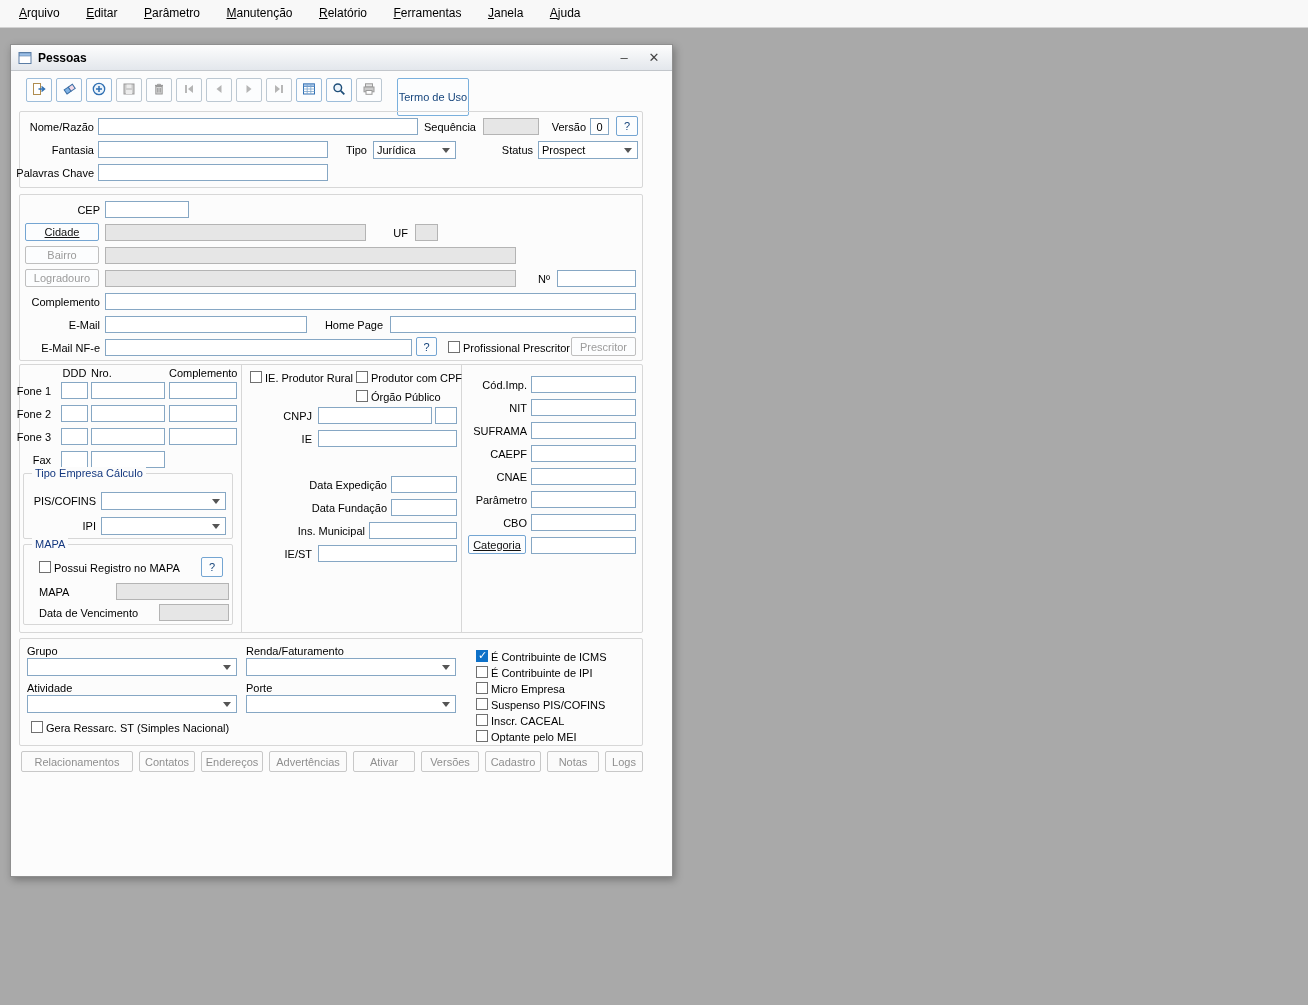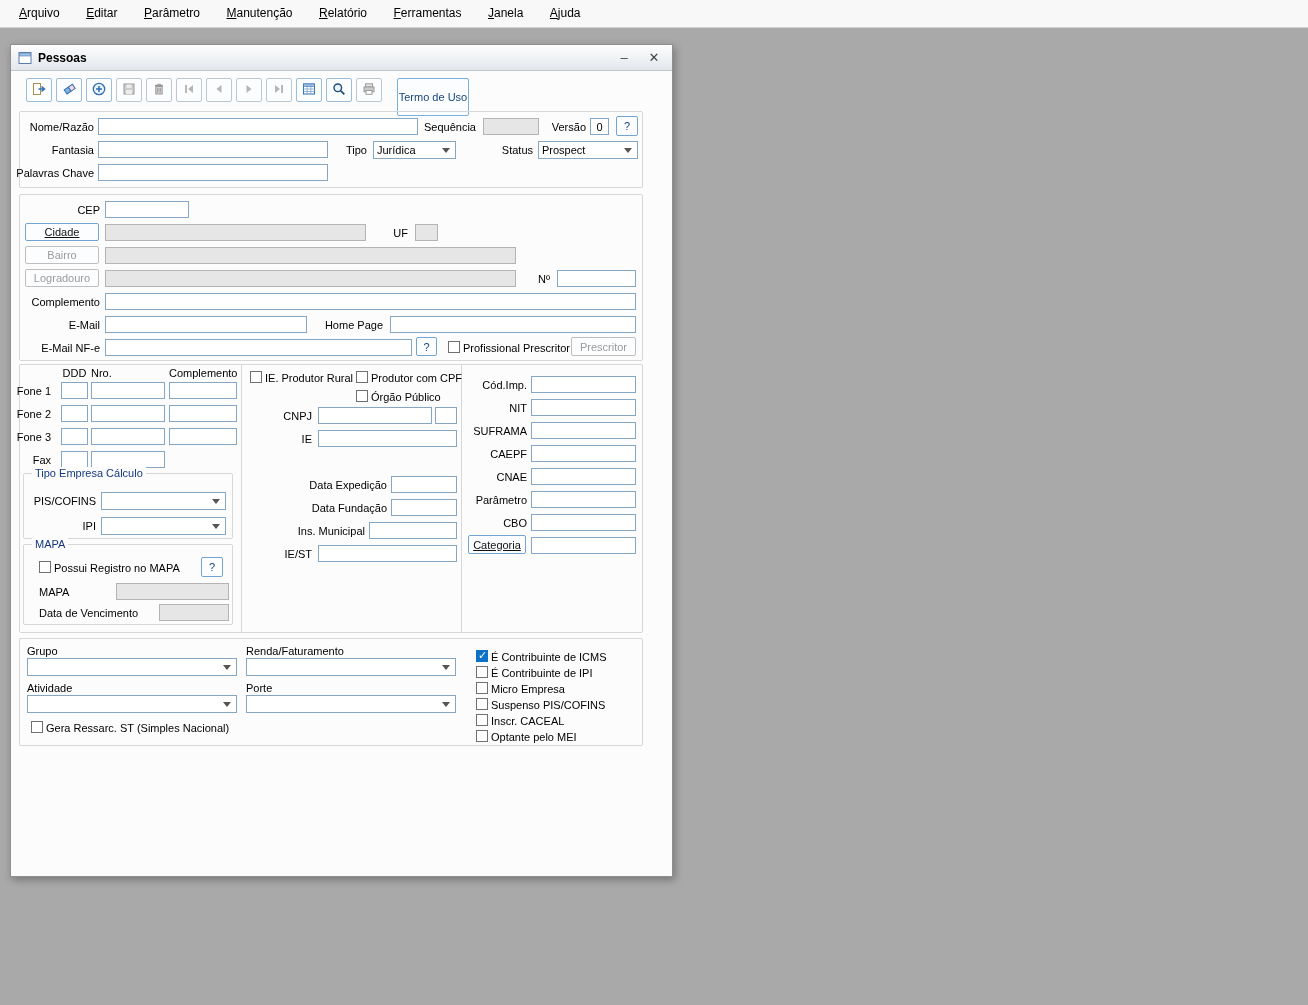--- a/index.html
+++ b/index.html
@@ -330,14 +330,25 @@
   <span class="lbl" style="left:480px; top:622px;">É Contribuinte de IPI</span>
   <span class="cb" style="left:465px; top:637px;"></span>
   <span class="lbl" style="left:480px; top:638px;">Micro Empresa</span>
   <span class="cb" style="left:465px; top:653px;"></span>
   <span class="lbl" style="left:480px; top:654px;">Suspenso PIS/COFINS</span>
   <span class="cb" style="left:465px; top:669px;"></span>
   <span class="lbl" style="left:480px; top:670px;">Inscr. CACEAL</span>
   <span class="cb" style="left:465px; top:685px;"></span>
   <span class="lbl" style="left:480px; top:686px;">Optante pelo MEI</span>
 
+  <div class="frow" style="left:10px; top:706px;">
+    <button class="fbtn" style="width:112px;">Relacionamentos</button>
+    <button class="fbtn" style="width:56px;">Contatos</button>
+    <button class="fbtn" style="width:62px;">Endereços</button>
+    <button class="fbtn" style="width:78px;">Advertências</button>
+    <button class="fbtn" style="width:62px;">Ativar</button>
+    <button class="fbtn" style="width:58px;">Versões</button>
+    <button class="fbtn" style="width:56px;">Cadastro</button>
+    <button class="fbtn" style="width:52px;">Notas</button>
+    <button class="fbtn" style="width:38px;">Logs</button>
+  </div>
 
 </div>
 
 </body></html>

